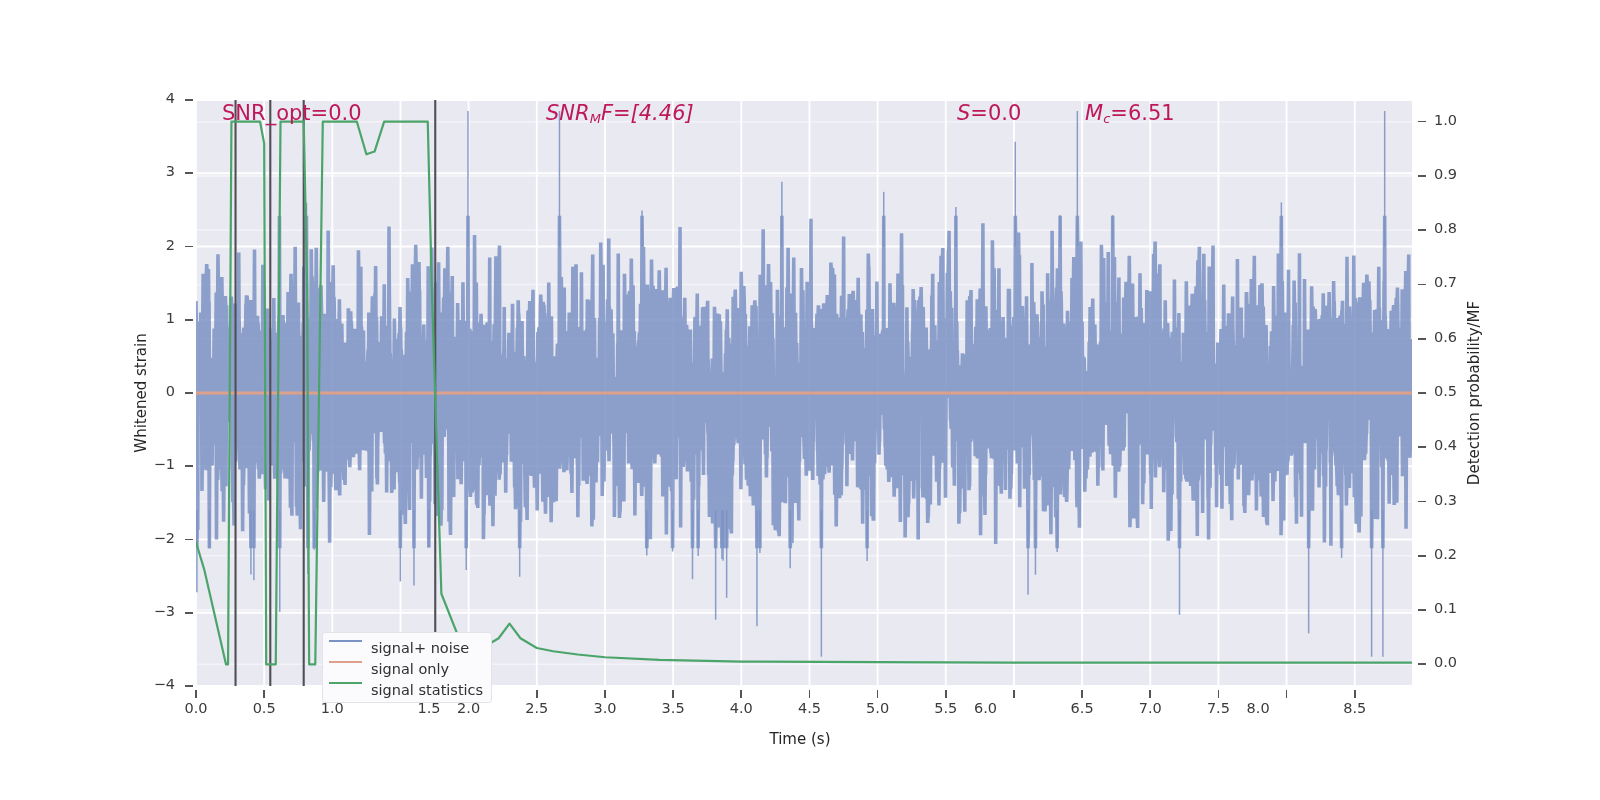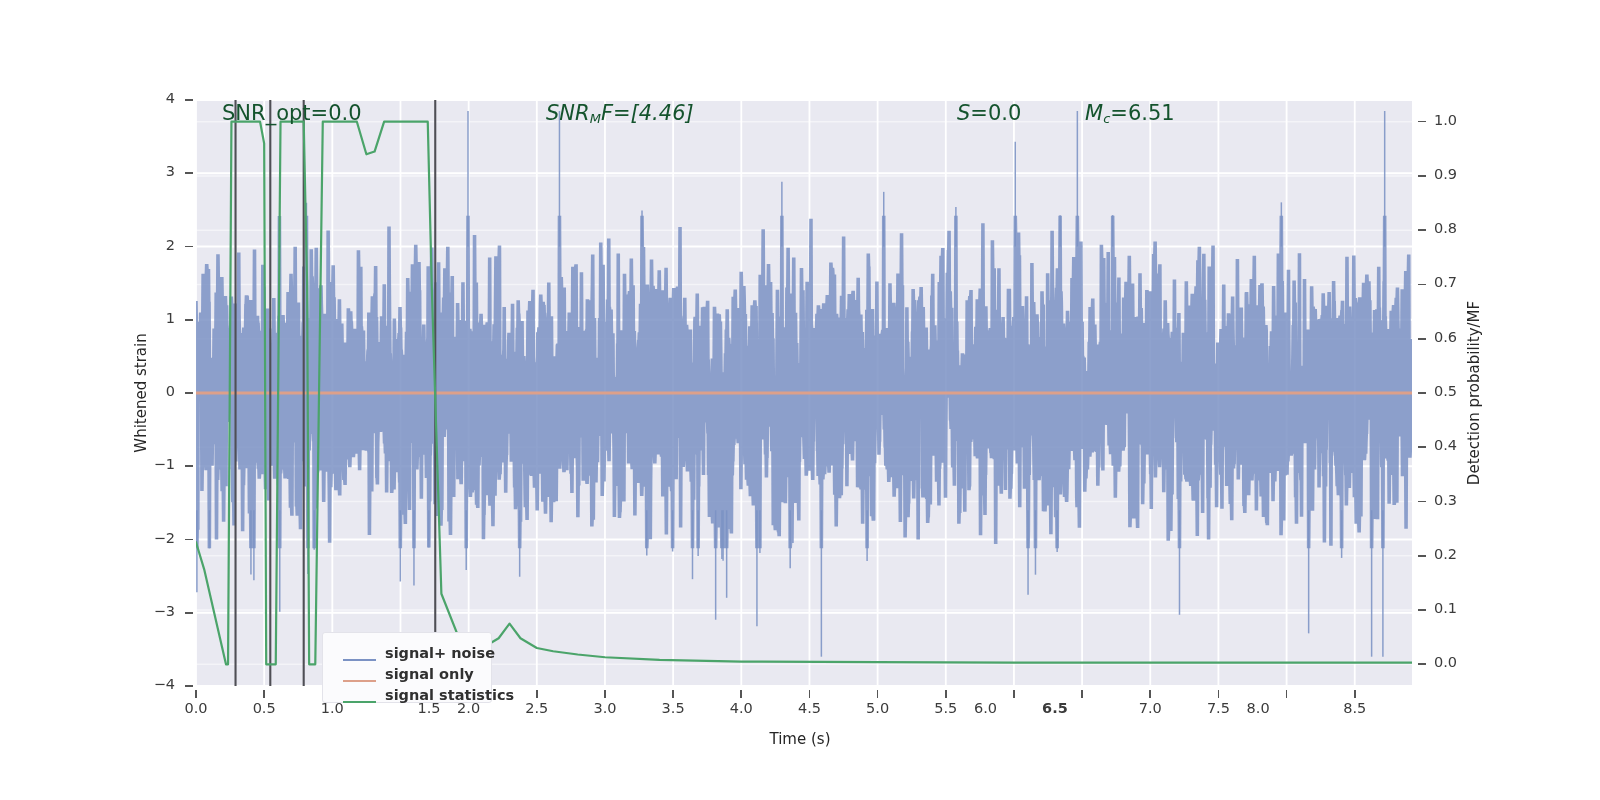--- a/index.html
+++ b/index.html
@@ -19,31 +19,31 @@
   }
 
   
   .tick{position:absolute;font-size:14.5px;color:#3b3b3b;white-space:nowrap;}
   .tick-mark{position:absolute;background:#555;}
 
   
   .axtitle{position:absolute;font-size:15px;color:#262626;white-space:nowrap;}
 
   
-  .annot{position:absolute;top:101px;font-size:21px;color:#14532d;white-space:nowrap;}
+  .annot{position:absolute;top:101px;font-size:21px;color:#be185d;white-space:nowrap;}
   .annot i{font-style:italic;margin-top:24px;}
   .annot sub{font-size:0.62em;font-style:italic;vertical-align:-0.22em;}
 
   
   .legend{
     position:absolute;left:322px;top:632px;width:170px;height:71px;
     background:#fbfbfd;border:1px solid #e3e3ea;border-radius:3px;
     box-sizing:border-box;padding:7px 0 0 0;
   }
-  .legend-row{display:flex;align-items:flex-end;height:21px;padding-left:20px;font-weight:bold;}
+  .legend-row{display:flex;align-items:flex-start;height:21px;padding-left:6px;}
   .legend-swatch{width:33px;height:0;border-top:2px solid #000;margin-right:9px;flex:none;}
   .legend-label{font-size:14.5px;color:#303030;white-space:nowrap;}
 
   svg{display:block;}
 </style>
 </head>
 <body>
 
 <div id="fig">
 
@@ -211,21 +211,21 @@
       <div class="tick" style="top: 700px; left: 701.291px; width: 80px; text-align: center;">4.0</div>
       <div class="tick-mark" style="left: 740.491px; top: 690px; width: 1.6px; height: 8px; background: rgb(85, 85, 85);"></div>
       <div class="tick" style="top: 700px; left: 769.453px; width: 80px; text-align: center;">4.5</div>
       <div class="tick-mark" style="left: 808.653px; top: 690px; width: 1.6px; height: 8px; background: rgb(85, 85, 85);"></div>
       <div class="tick" style="top: 700px; left: 837.614px; width: 80px; text-align: center;">5.0</div>
       <div class="tick-mark" style="left: 876.814px; top: 690px; width: 1.6px; height: 8px; background: rgb(85, 85, 85);"></div>
       <div class="tick" style="top: 700px; left: 905.776px; width: 80px; text-align: center;">5.5</div>
       <div class="tick-mark" style="left: 944.976px; top: 690px; width: 1.6px; height: 8px; background: rgb(85, 85, 85);"></div>
       <div class="tick" style="top: 700px; left: 973.937px; width: 80px; ">6.0</div>
       <div class="tick-mark" style="left: 1013.14px; top: 690px; width: 1.6px; height: 8px; background: rgb(85, 85, 85);"></div>
-      <div class="tick" style="top: 700px; left: 1042.1px; width: 80px;  font-weight: bold;">6.5</div>
+      <div class="tick" style="top: 700px; left: 1042.1px; width: 80px; text-align: center;">6.5</div>
       <div class="tick-mark" style="left: 1081.3px; top: 690px; width: 1.6px; height: 8px; background: rgb(85, 85, 85);"></div>
       <div class="tick" style="top: 700px; left: 1110.26px; width: 80px; text-align: center;">7.0</div>
       <div class="tick-mark" style="left: 1149.46px; top: 690px; width: 1.6px; height: 8px; background: rgb(85, 85, 85);"></div>
       <div class="tick" style="top: 700px; left: 1178.42px; width: 80px; text-align: center;">7.5</div>
       <div class="tick-mark" style="left: 1217.62px; top: 690px; width: 1.6px; height: 8px; background: rgb(85, 85, 85);"></div>
       <div class="tick" style="top: 700px; left: 1246.58px; width: 80px; text-align: left;">8.0</div>
       <div class="tick-mark" style="left: 1285.78px; top: 690px; width: 1.6px; height: 8px; background: rgb(85, 85, 85);"></div>
       <div class="tick" style="top: 700px; left: 1314.74px; width: 80px; text-align: center;">8.5</div>
       <div class="tick-mark" style="left: 1353.94px; top: 690px; width: 1.6px; height: 8px; background: rgb(85, 85, 85);"></div>
     </div>

